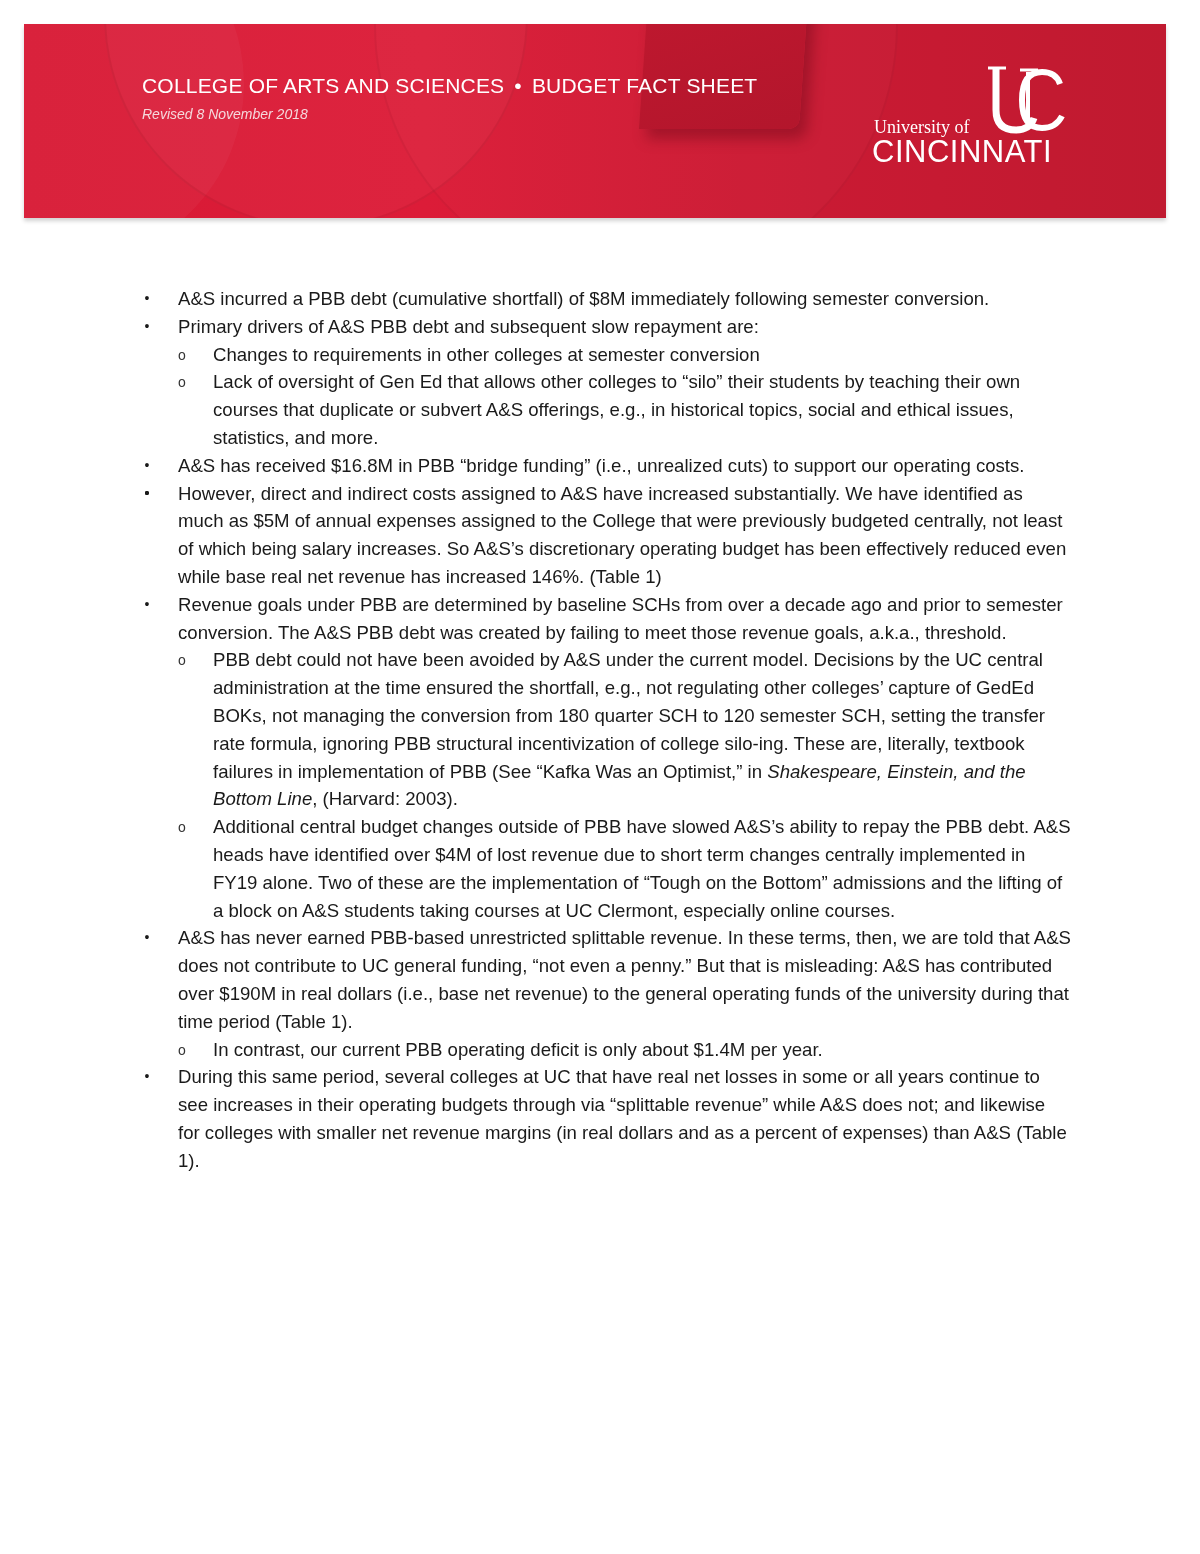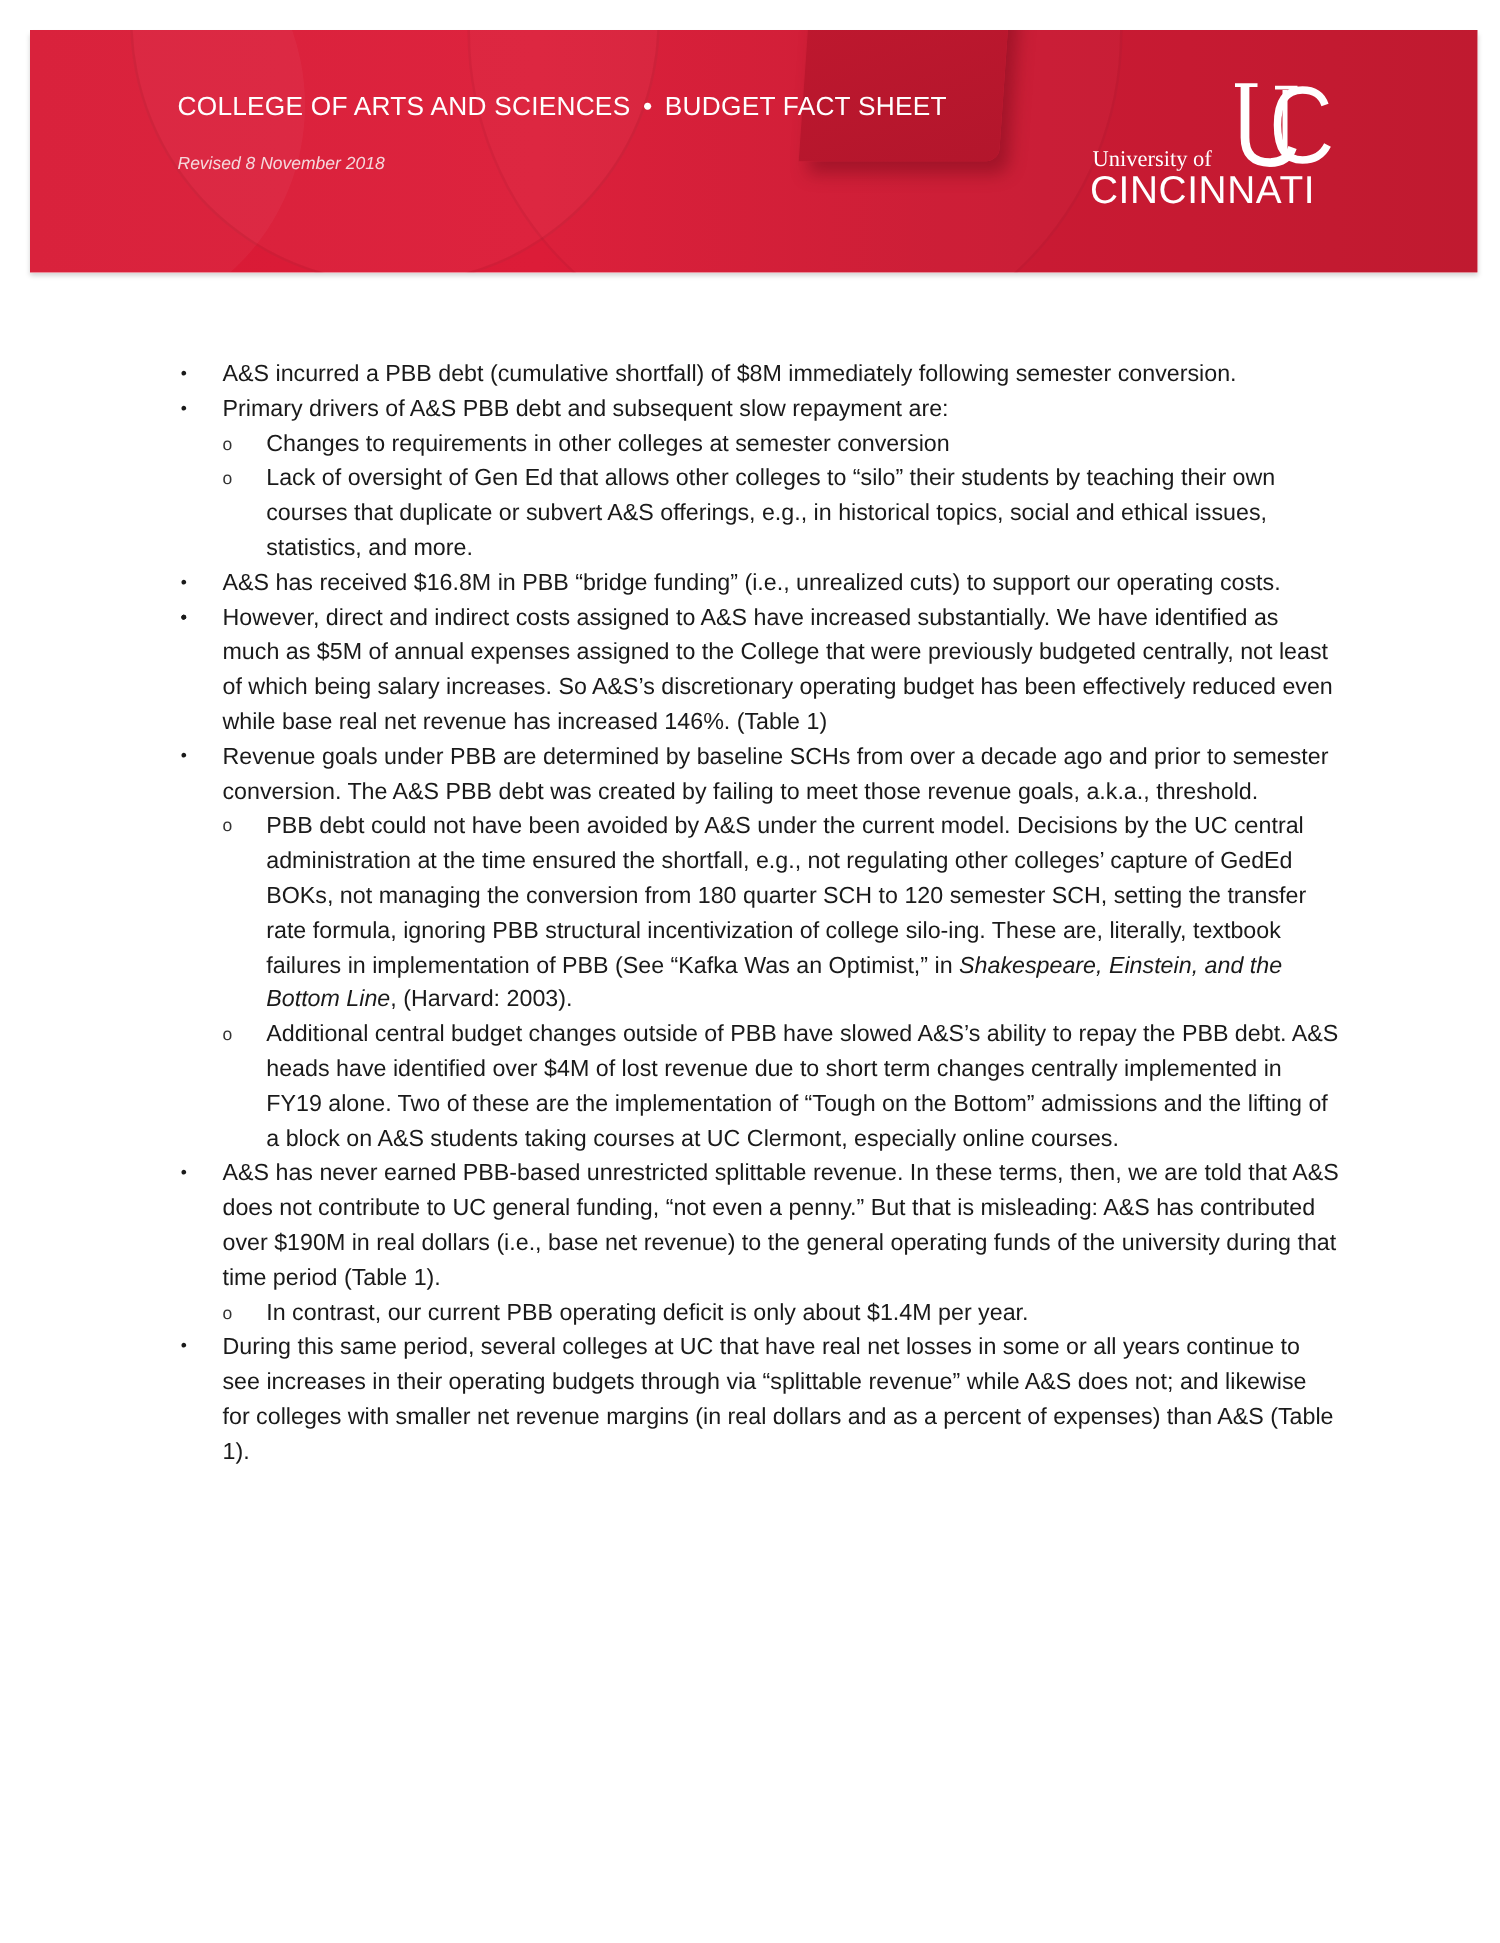--- a/index.html
+++ b/index.html
@@ -4,41 +4,40 @@
 <style>
   html, body { margin: 0; padding: 0; background: #ffffff; }
   body { width: 1200px; height: 1554px; position: relative; overflow: hidden;
          font-family: "Liberation Sans", sans-serif; color: #1a1a1a; }
 
   .banner {
     position: absolute; left: 24px; top: 24px; width: 1142px; height: 194px;
     background: linear-gradient(90deg, #d81a35 0%, #dc1c38 35%, #c91a33 70%, #c01a30 100%);
     overflow: hidden;
     box-shadow: 0 3px 4px rgba(0,0,0,0.18);
-    padding-left: 16px;
   }
   .shape { position: absolute; border-radius: 50%; }
   .shape.s1 { left: -140px; top: -120px; width: 360px; height: 360px; background: rgba(255,255,255,0.04); }
   .shape.s2 { left: 80px; top: -220px; width: 420px; height: 420px; border: 2px solid rgba(120,0,20,0.12); background: rgba(255,255,255,0.03); }
   .shape.s3 { left: 350px; top: -260px; width: 520px; height: 520px; border: 2px solid rgba(120,0,20,0.10); background: rgba(255,255,255,0.02); }
   .fold {
     position: absolute; left: 620px; top: -40px; width: 160px; height: 145px;
     background: linear-gradient(160deg, #c0182f 0%, #b3162c 100%);
     transform: skewX(-4deg);
     box-shadow: 8px 10px 14px rgba(80,0,15,0.35);
     border-bottom-right-radius: 10px;
   }
   .banner-title {
     position: absolute; left: 118px; top: 50px;
     color: #ffffff; font-size: 21px; letter-spacing: 0.2px; white-space: nowrap;
   }
   .banner-title .dot { margin: 0 10px; }
   .banner-sub {
     position: absolute; left: 118px; top: 82px;
-    color: #f5d8dc; font-size: 14px; font-style: italic; white-space: nowrap; margin-top: 16px;
+    color: #f5d8dc; font-size: 14px; font-style: italic; white-space: nowrap;
   }
   .logo { position: absolute; left: 848px; top: 40px; width: 220px; height: 110px; text-align: center; }
   .logo-uni {
     position: absolute; left: 2px; top: 53px; color: #ffffff;
     font-family: "Liberation Serif", serif; font-size: 18px; white-space: nowrap;
   }
   .logo-cin {
     position: absolute; left: 0px; top: 70px; color: #ffffff;
     font-size: 31px; letter-spacing: 0.5px; white-space: nowrap;
   }

